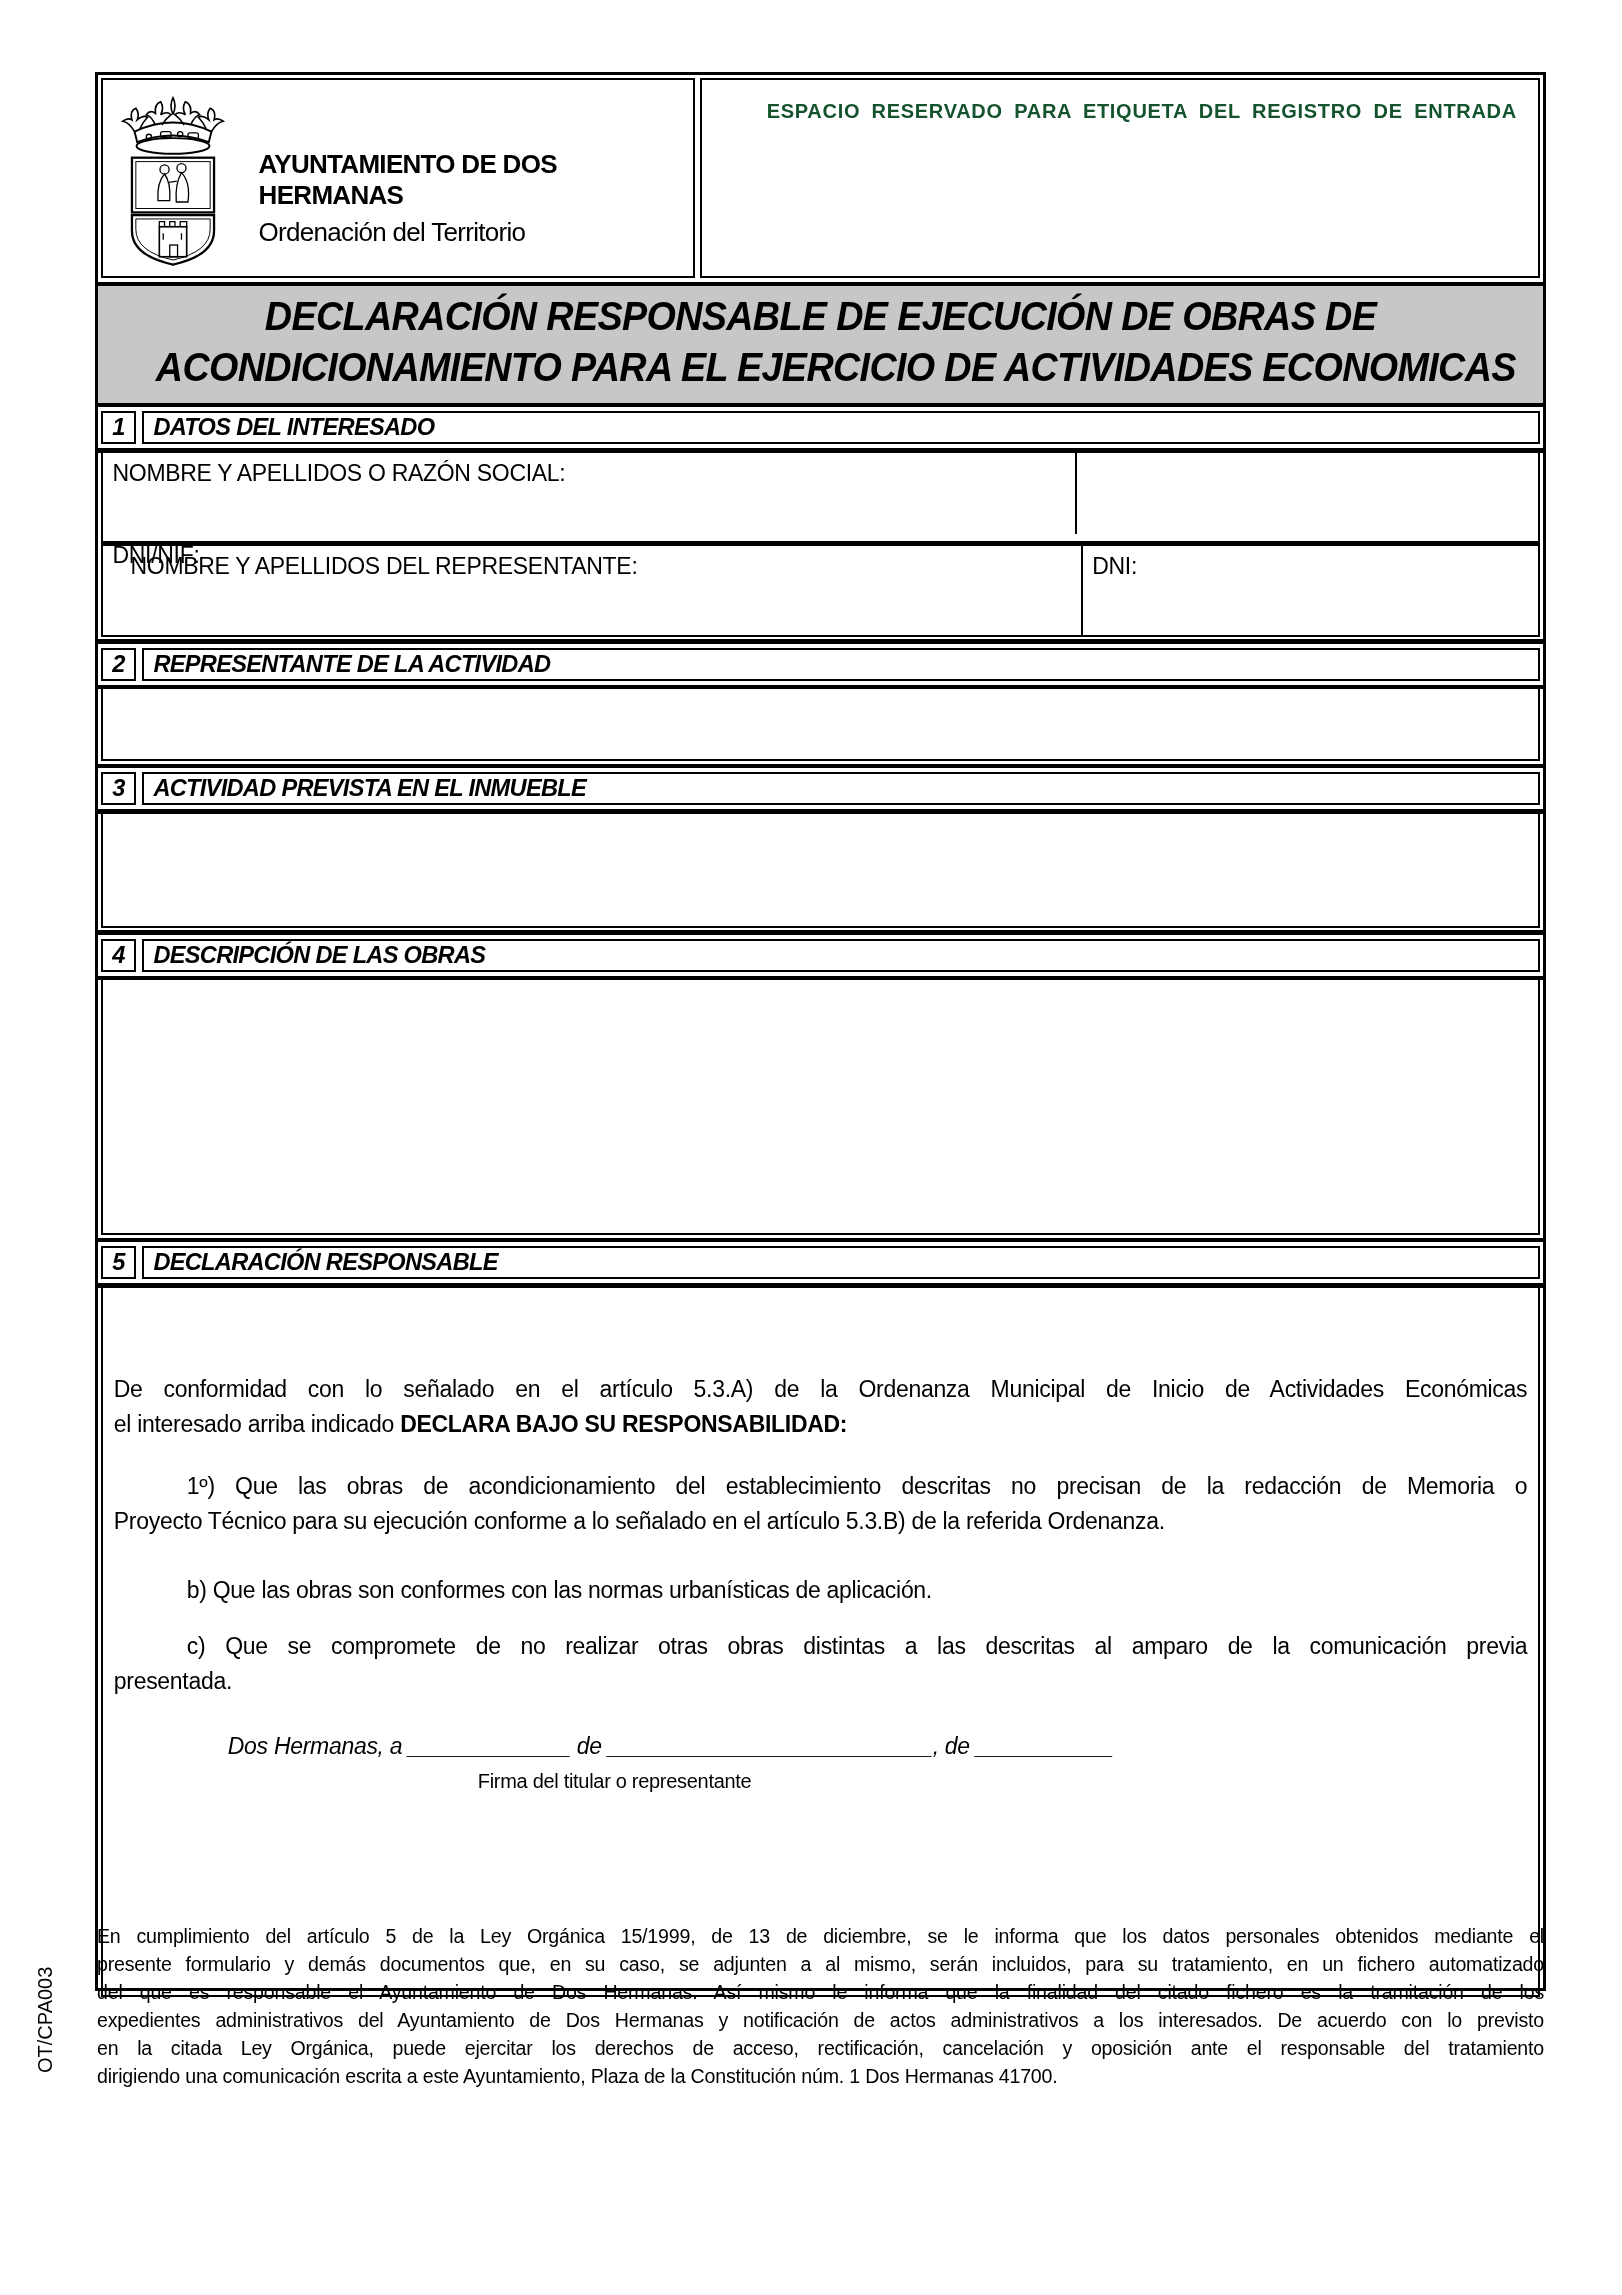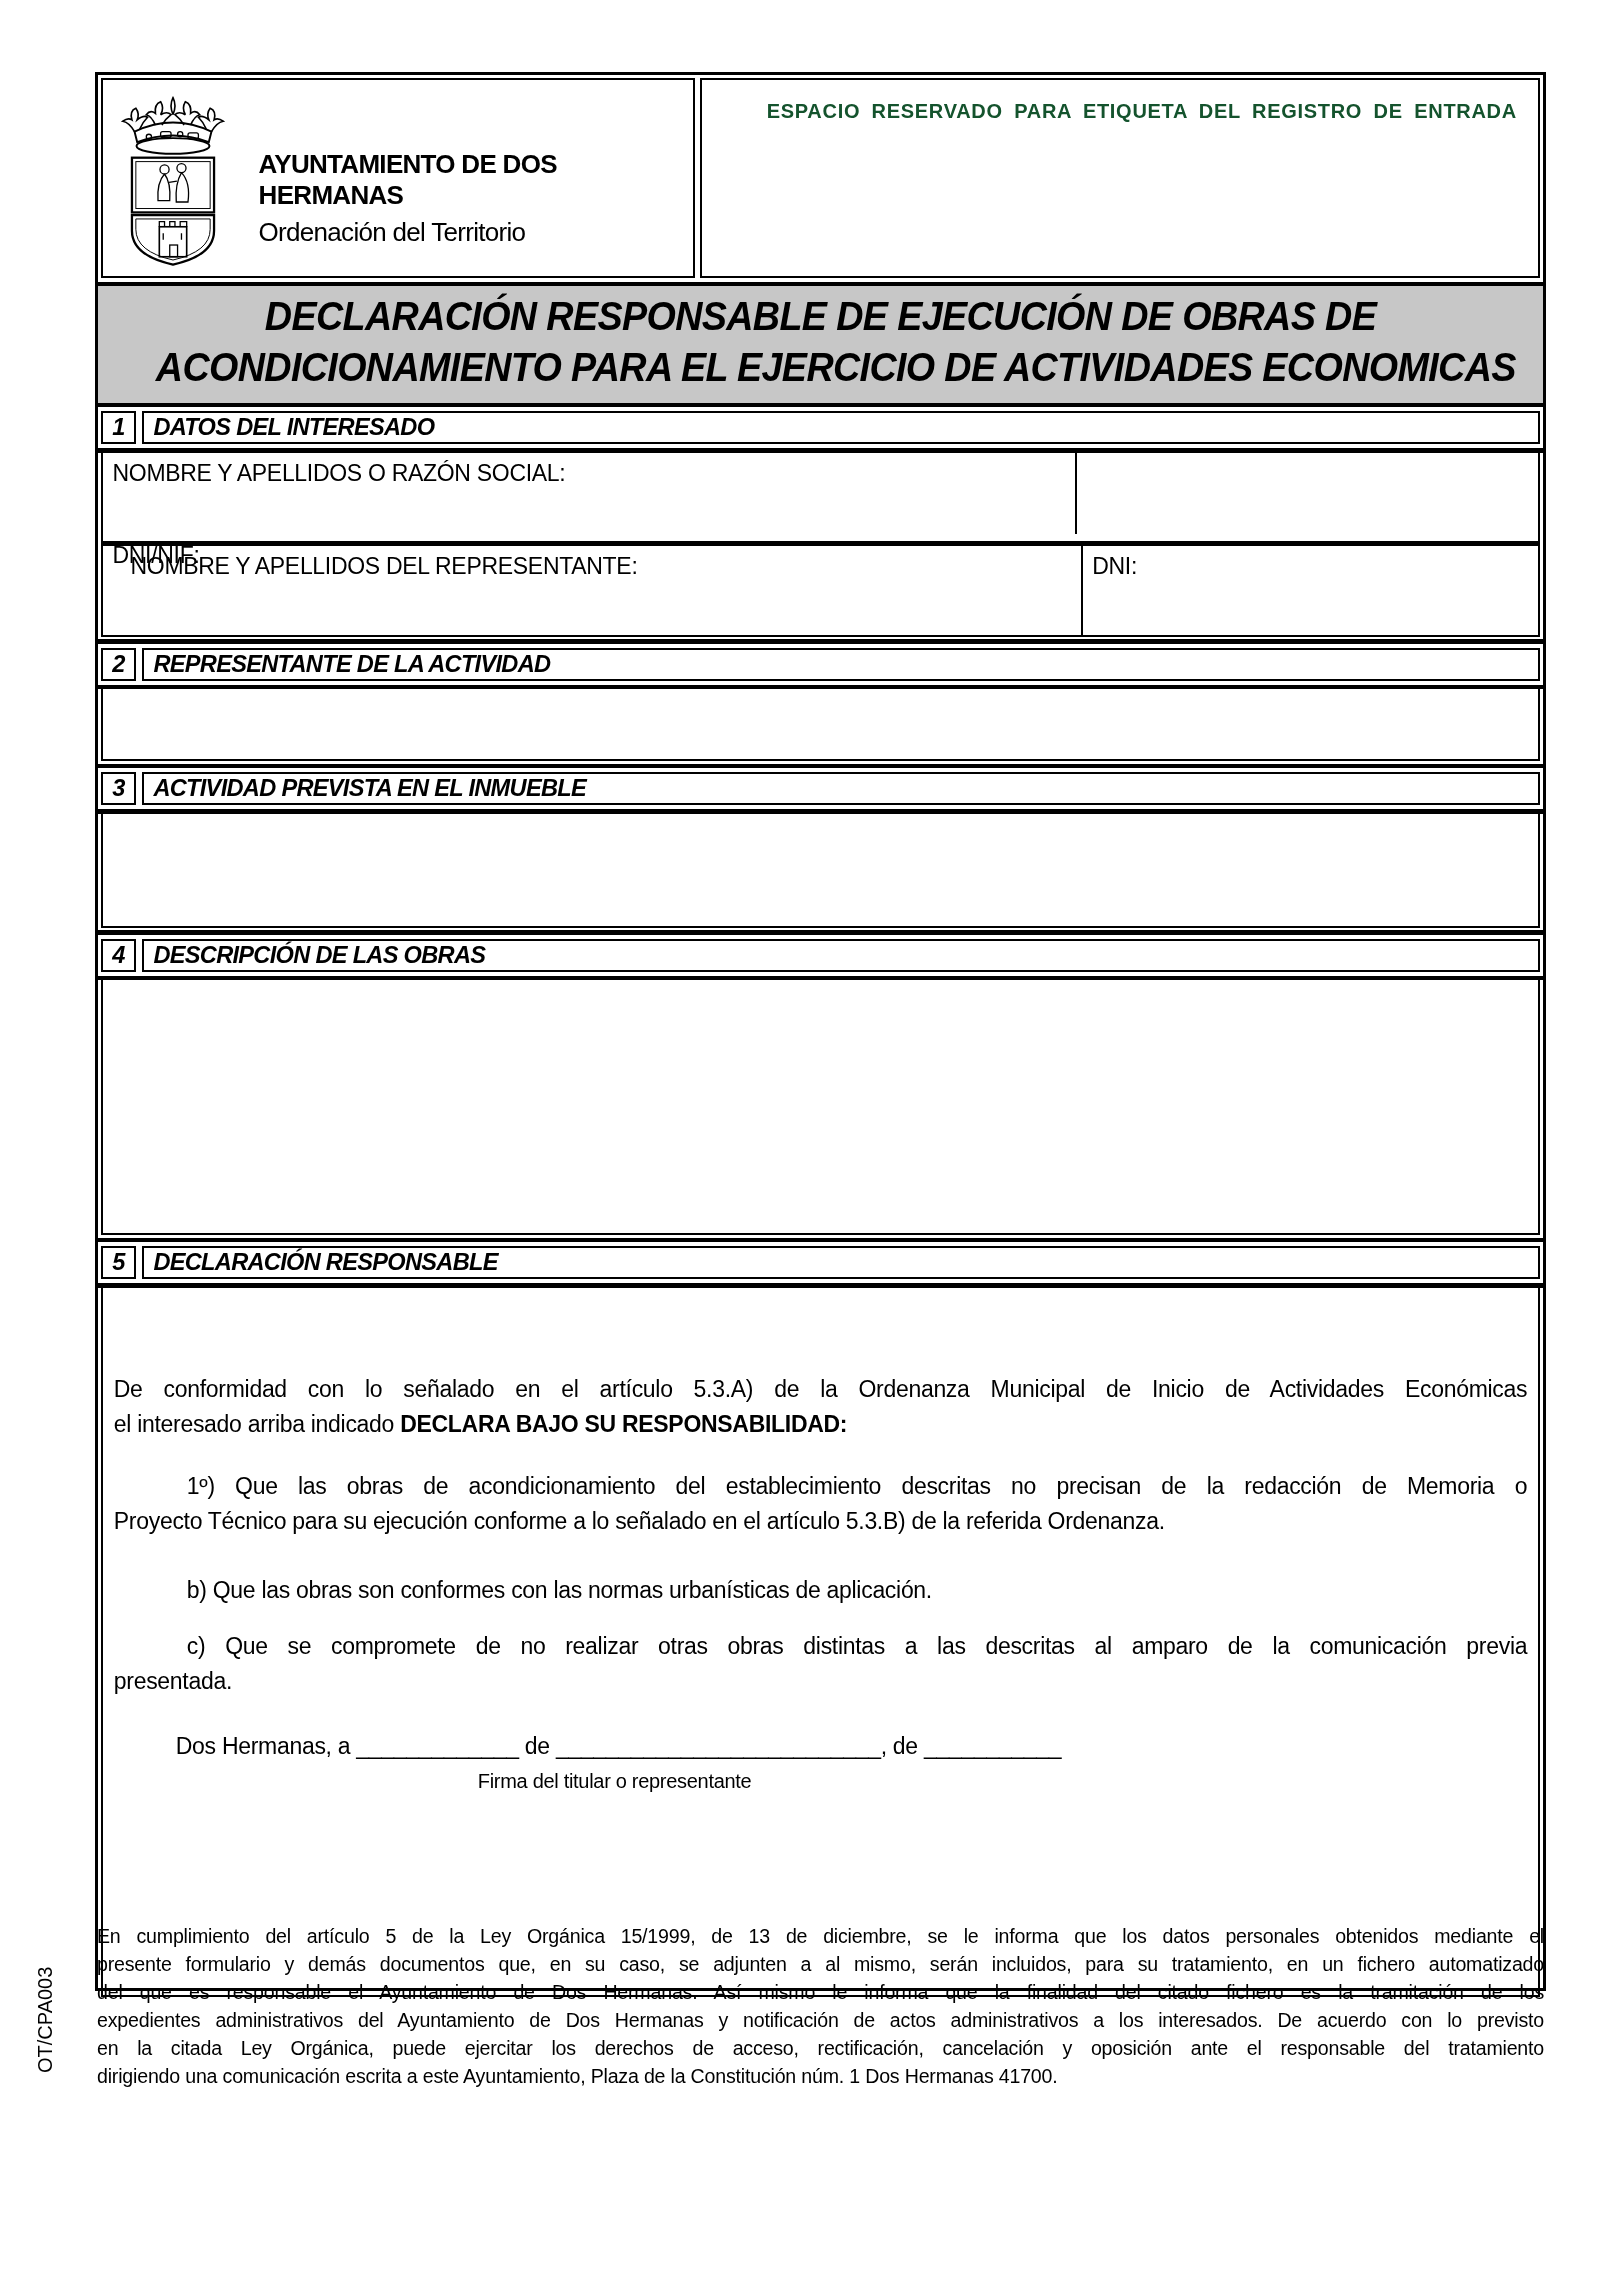--- a/index.html
+++ b/index.html
@@ -63,21 +63,21 @@
   
   .decl {
     flex:1; margin:0 3.3px; border:2px solid #000; border-top:none;
     padding:84px 10.5px 0 10.5px; font-size:23px; line-height:35px; letter-spacing:-0.3px;
   }
   .jline { text-align:justify; text-align-last:justify; }
   .ind { padding-left:73px; }
   .mt1 { margin-top:27.5px; }
   .mt2 { margin-top:34px; }
   .mt3 { margin-top:21px; }
-  .date-line { margin-top:30px; margin-left:62px; white-space:nowrap; }
+  .date-line { margin-top:30px; margin-left:114px; white-space:nowrap;font-style:italic; }
   .firma { margin-left:364px; font-size:20px; }
   .sig-space { height:196px; }
 
   
   .footer {
     position:absolute; left:97px; top:1922px; width:1447px;
     font-size:19.6px; line-height:28px; letter-spacing:-0.2px;
   }
   .footer .jline { text-align:justify; text-align-last:justify; }
   .footer .lastline { text-align:left; }

